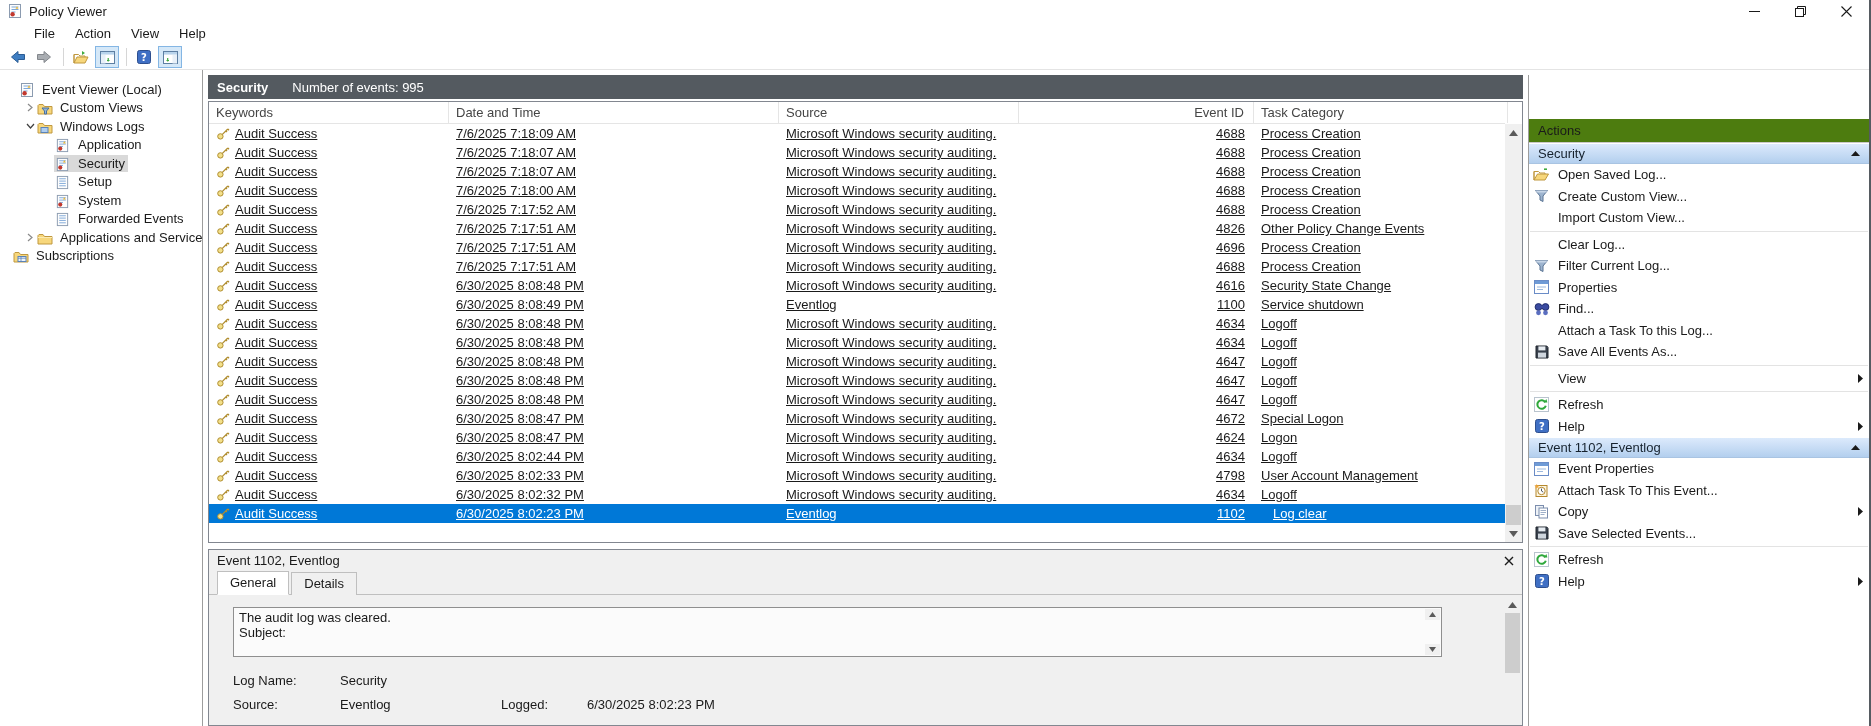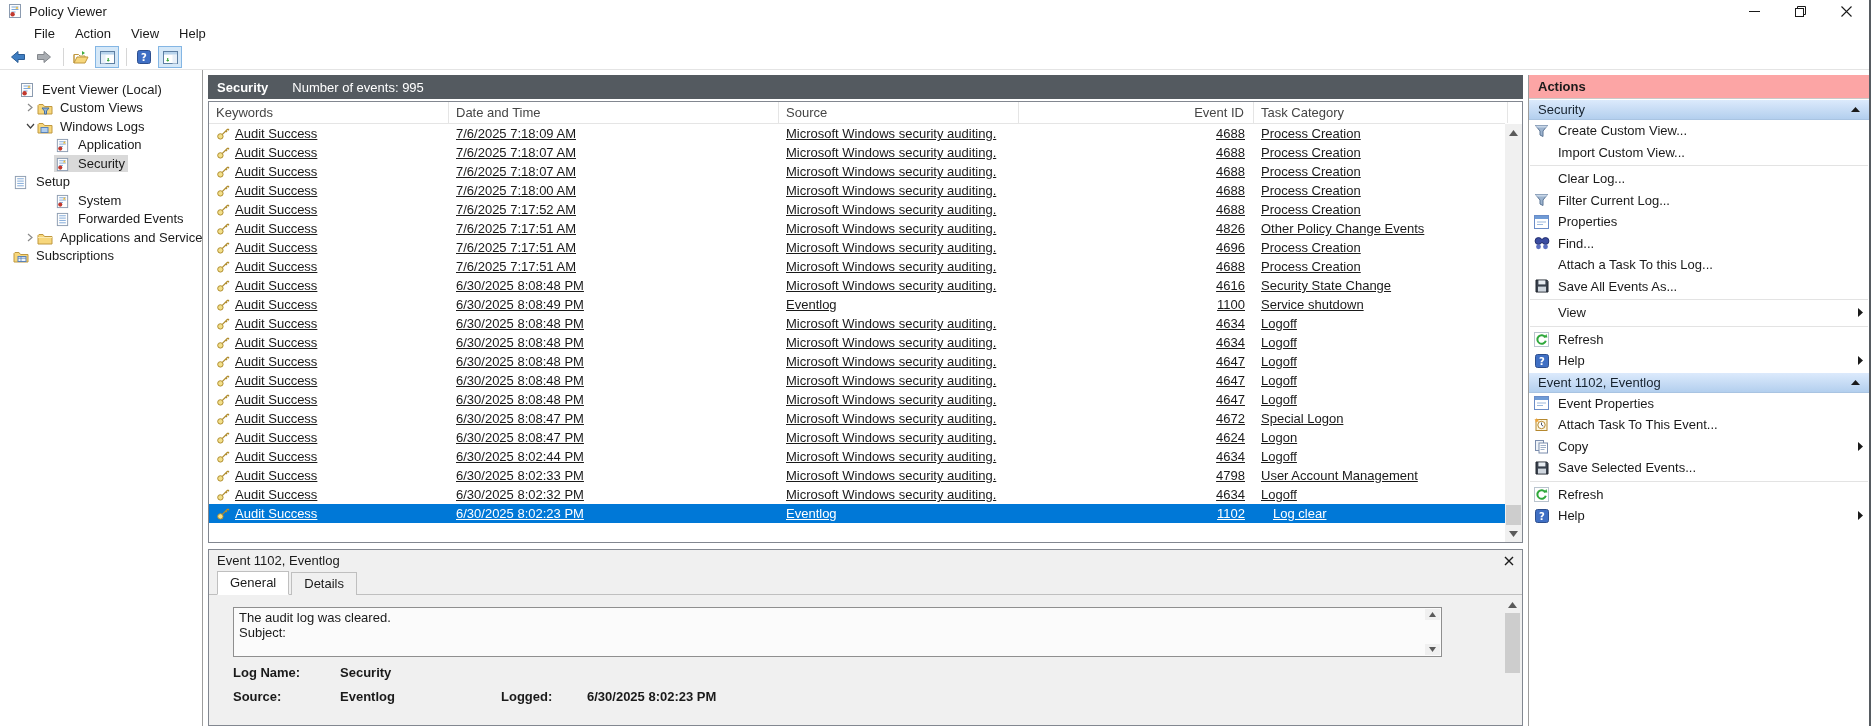--- a/index.html
+++ b/index.html
@@ -78,34 +78,34 @@
     background:#f0f0f0; margin-right:2px; position:relative; top:1px; }
   .tab.active { background:#fff; border-bottom:1px solid #fff; z-index:2; }
   .details-body { flex:1; padding:12px 80px 0 24px; position:relative; background:#f0f0f0; }
   .msg-box { border:1px solid #8f8f8f; background:#fbfbfb; height:50px; padding:2px 20px 2px 5px;
     position:relative; font-size:13px; line-height:15px; overflow:hidden; }
   .msg-line { white-space:pre; }
   .msg-ind { padding-left:44px; }
   .msg-label { display:inline-block; width:96px; }
   .spin { position:absolute; right:1px; width:15px; height:11px; display:flex; align-items:center; justify-content:center; background:#f0f0f0; }
   .spin.up { top:1px; } .spin.dn { bottom:1px; }
-  .fields { margin-top:8px; font-size:13px;font-weight:bold; }
+  .fields { margin-top:16px; font-size:13px; }
   .frow { display:flex; margin-bottom:9px; }
   .flabel { width:107px; flex:none; }
   .fvalue { width:161px; flex:none; }
   .flabel2 { width:86px; flex:none; }
   .details-scroll { position:absolute; top:46px; right:1px; bottom:0; width:17px; background:#f0f0f0; }
   .details-scroll .arrow { position:absolute; top:0; left:0; width:17px; height:17px; display:flex; align-items:center; justify-content:center; }
   .details-scroll .thumb { position:absolute; top:17px; left:1px; width:15px; height:60px; background:#cdcdcd; }
 
   
   .actions-pane { width:341px; flex:none; background:#fff; border-left:1px solid #9d9d9d;
     margin-top:5px; display:flex; flex-direction:column; }
-  .actions-title { height:24px; display:flex; align-items:center; padding-left:9px; font-weight:bold;
-    font-size:13px; background:#fca5a5; border-bottom:1px solid #c9c9c9; flex:none; }
+  .actions-title { height:24px; display:flex; align-items:center; padding-left:9px; font-weight:normal;
+    font-size:13px; background:#4d7c0f; border-bottom:1px solid #c9c9c9; flex:none;margin-top:44px; }
   .asec-header { height:21px; display:flex; align-items:center; padding:0 9px; font-size:13px; color:#16222e;
     background:linear-gradient(var(--sgt,#dceafc), var(--sgb,#b3cfee));
     border-top:1px solid #fff; border-bottom:1px solid #a9c4e2; }
   .asec-header .ah-label { flex:1; }
   .aitem { height:21.5px; display:flex; align-items:center; padding-left:4px; font-size:13px; }
   .aitem .ai-icon { width:17px; height:16px; flex:none; margin-right:8px; display:flex; align-items:center; justify-content:center; }
   .aitem .ai-label { flex:1; white-space:nowrap; overflow:hidden; }
   .aitem .ai-sub { width:18px; flex:none; display:flex; justify-content:center; }
   .asep { height:1px; background:#e3e3e3; margin:2px 1px; }
 
@@ -286,21 +286,21 @@
               <svg width="15" height="15" viewBox="0 0 16 16">
                 <rect x="2.5" y="1.5" width="11" height="13" fill="#fdfdfd" stroke="#8b9bb0"></rect>
                 <path d="M4.5 4h7M4.5 6.5h7M4.5 9h4" stroke="#7da7d8" stroke-width="1"></path>
                 <circle cx="5.6" cy="11.3" r="2.2" fill="#c2382e"></circle>
                 <path d="M10 3.2l1.5 2.6h-3z" fill="#e8b93c"></path>
               </svg>
             </span>
             <span class="tree-label">Security</span>
           </span>
         </div>
-        <div class="tree-row" style="">
+        <div class="tree-row" style="padding-left: 42px;">
           <span class="tree-expander"></span>
           <span class="tree-sel-wrap">
             <span class="tree-icon">
               <svg width="15" height="15" viewBox="0 0 16 16">
                 <rect x="2.5" y="1.5" width="11" height="13" fill="#fdfdfd" stroke="#8b9bb0"></rect>
                 <path d="M4.5 4h7M4.5 6.5h7M4.5 9h7M4.5 11.5h7" stroke="#7da7d8" stroke-width="1"></path>
               </svg>
             </span>
             <span class="tree-label">Setup</span>
           </span>
@@ -937,20 +937,31 @@
           <div class="asec-header">
             <span class="ah-label">Security</span>
             <span>
               <svg width="9" height="5" viewBox="0 0 9 5">
                 <polygon points="4.5,0 9,5 0,5" fill="#1a1a1a"></polygon>
               </svg>
             </span>
           </div>
           <div class="aitem">
             <span class="ai-icon">
+              <svg width="17" height="15" viewBox="0 0 17 15">
+                <path d="M1 4.5 L1 13 L12 13 L15.5 7 L4.5 7 L1 13 Z" fill="#f7d77c" stroke="#c0983f"></path>
+                <path d="M1 4.5 L5.5 4.5 L7 6 L12 6 L12 7" fill="none" stroke="#c0983f"></path>
+                <path d="M11 2.2h3" stroke="#3faa3f" stroke-width="1.6"></path>
+              </svg>
+            </span>
+            <span class="ai-label">Open Saved Log...</span>
+            <span class="ai-sub"></span>
+          </div>
+          <div class="aitem">
+            <span class="ai-icon">
               <svg width="15" height="14" viewBox="0 0 15 14">
                 <path d="M1.5 1.5 L13.5 1.5 L9 7 L9 12.5 L6 11 L6 7 Z" fill="#9db4cf" stroke="#5a7494"></path>
                 <path d="M1.5 1.5 L13.5 1.5 L12 3.4 L3 3.4 Z" fill="#c7d6e8"></path>
               </svg>
             </span>
             <span class="ai-label">Create Custom View...</span>
             <span class="ai-sub"></span>
           </div>
           <div class="aitem">
             <span class="ai-icon"></span>

